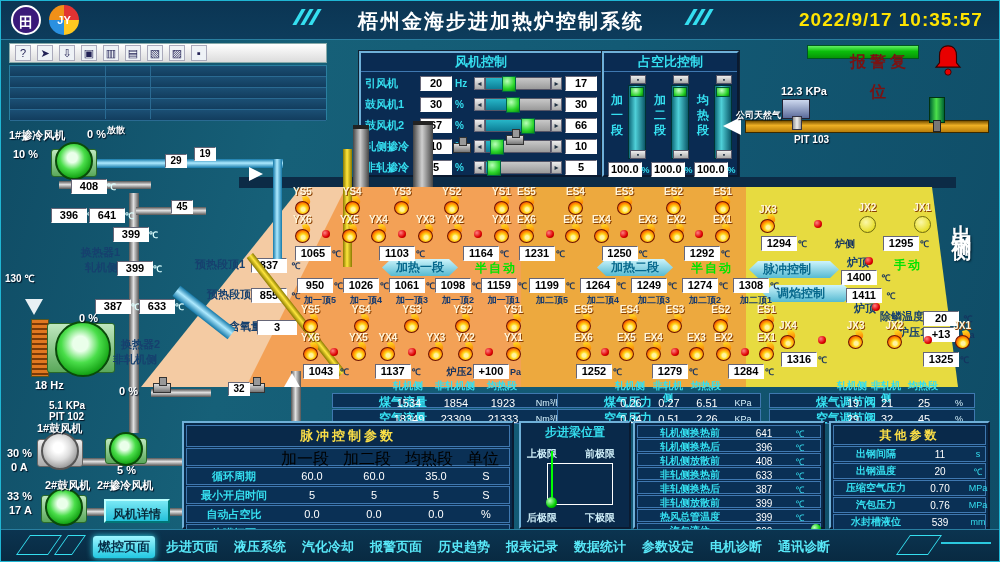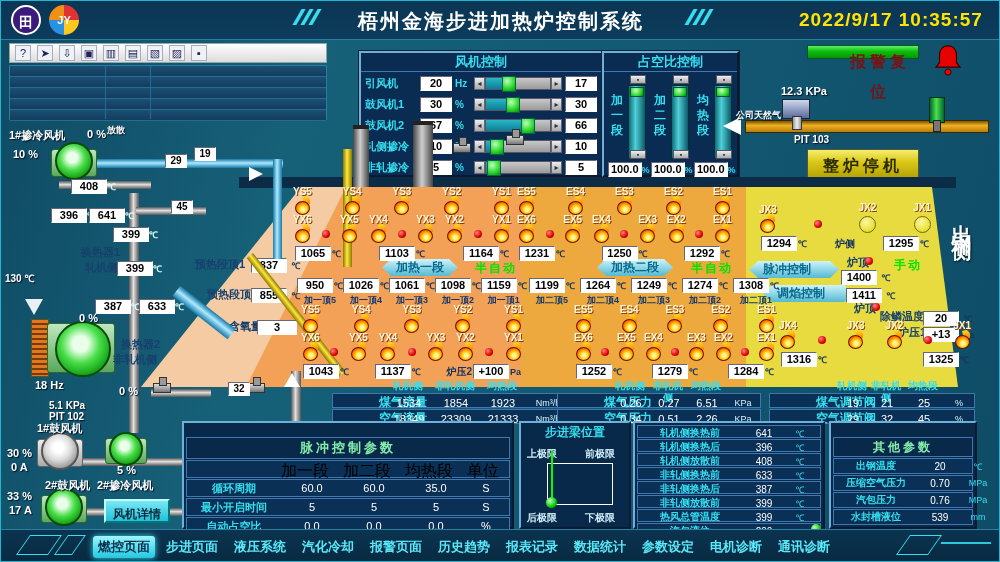--- a/index.html
+++ b/index.html
@@ -83,21 +83,21 @@
   .ftable{position:absolute;font-size:10px;}
   .fhead{display:grid;color:#35dff0;text-align:center;font-weight:bold;height:12px;line-height:12px;}
   .frow{display:grid;border:1px solid #3f78b0;background:#0a3055;color:#fff;font-size:11px;align-items:center;height:13px;margin-top:1px;}
   .frow .lbl{color:#35dff0;font-size:12px;font-weight:bold;padding-left:2px;white-space:nowrap;margin-left:44px;}
   .frow .val{text-align:center;}
   .frow .unit{color:#d8f4ff;font-size:9px;text-align:center;}
   .g0{grid-template-columns:54px 44px 50px 44px 46px;}
   .g1{grid-template-columns:54px 38px 38px 38px 34px;}
   .g2{grid-template-columns:66px 34px 34px 40px 30px;}
   .ptable{position:absolute;background:#09294a;border:2px solid;border-color:#6fb0d8 #0a1a30 #0a1a30 #6fb0d8;padding:2px;box-sizing:border-box;}
-  .ptt{border:1px solid #3f78b0;height:20px;line-height:20px;text-align:center;color:#86efac;font-size:13px;font-weight:bold;letter-spacing:3px;margin-top:12px;}
+  .ptt{border:1px solid #3f78b0;height:20px;line-height:20px;text-align:center;color:#fde047;font-size:13px;font-weight:bold;letter-spacing:3px;}
   .phead,.prow{display:grid;grid-template-columns:94px 62px 62px 62px 38px;border:1px solid #3f78b0;margin-top:1px;height:16px;align-items:center;background:#0a3055;}
   .prow .lbl{color:#35dff0;font-size:11px;font-weight:bold;text-align:center;}
   .prow .val{color:#fff;font-size:11px;text-align:center;}
   .tlist{position:absolute;background:#09294a;border:2px solid;border-color:#6fb0d8 #0a1a30 #0a1a30 #6fb0d8;padding:2px;box-sizing:border-box;}
   .trow2{display:grid;grid-template-columns:104px 44px 28px;border:1px solid #3f78b0;background:#0a3055;height:11px;align-items:center;margin-bottom:1px;position:relative;}
   .trow2 .lbl{color:#35dff0;font-size:10px;font-weight:bold;text-align:center;white-space:nowrap;}
   .trow2 .val{color:#fff;font-size:10px;text-align:center;}
   .trow2 .unit{color:#35dff0;font-size:9px;text-align:center;}
   .gdot{position:absolute;right:-1px;top:0px;width:10px;height:10px;border-radius:50%;background:radial-gradient(circle at 35% 35%,#bfffbf,#0c0 60%,#060);}
   .beam{position:absolute;background:#09294a;border:2px solid;border-color:#6fb0d8 #0a1a30 #0a1a30 #6fb0d8;box-sizing:border-box;}
@@ -293,21 +293,20 @@
     <path d="M12 2c4 0 6 3 6 7v5l2.5 3h-17L6 14V9c0-4 2-7 6-7z" fill="#e80000" stroke="#300" stroke-width="0.8"></path>
     <circle cx="12" cy="20.5" r="2.2" fill="#e80000" stroke="#300" stroke-width="0.6"></circle>
   </svg>
   <div class="wlab" style="left:780px;top:84px;">12.3 KPa</div>
   <div class="pipe-orange" style="left:744px;top:119px;width:242px;height:11px;"></div>
   <div class="arrow-l" style="left:722px;top:116px;"></div>
   <div class="wlab tiny" style="left:735px;top:108px;">公司天然气</div>
   <div class="inst" style="left:781px;top:98px;"></div>
   <div class="wlab tiny2" style="left:793px;top:133px;">PIT 103</div>
   <div class="gvalve" style="left:928px;top:96px;"></div>
-  <button class="btn btn-stop">整炉停机</button>
 
   <div class="zstrip"></div>
   <div class="zpre"></div>
   <div class="z1"></div>
   <div class="z2"></div>
   <div class="z3"></div>
   <div class="sideL">出钢侧</div>
 
   <div class="zhead" style="left:381px;top:258px;">加热一段</div>
   <div class="mode" style="left:474px;top:259px;">半自动</div>
@@ -1086,23 +1085,28 @@
         <span class="unit">℃</span>
       </div>
       <div class="trow2">
         <span class="lbl">汽包液位</span>
         <span class="val">200</span>
         <span class="unit">mm</span>
         <div class="gdot"></div>
       </div>
     </div>
 
-  <div class="tlist" style="left:828px;top:420px;width:148px;height:108px;">
+  <div class="tlist" style="left:828px;top:420px;width:161px;height:108px;">
     <div class="ptt" style="height:18px;line-height:18px;font-size:12px;">其他参数</div>
     <div id="otherBody">
+        <div class="trow2" style="grid-template-columns: 84px 44px 32px; height: 14px; margin-top: 1px;">
+          <span class="lbl">出钢间隔</span>
+          <span class="val">11</span>
+          <span class="unit">s</span>
+        </div>
         <div class="trow2" style="grid-template-columns: 84px 44px 32px; height: 14px; margin-top: 1px;">
           <span class="lbl">出钢温度</span>
           <span class="val">20</span>
           <span class="unit">℃</span>
         </div>
         <div class="trow2" style="grid-template-columns: 84px 44px 32px; height: 14px; margin-top: 1px;">
           <span class="lbl">压缩空气压力</span>
           <span class="val">0.70</span>
           <span class="unit">MPa</span>
         </div>

